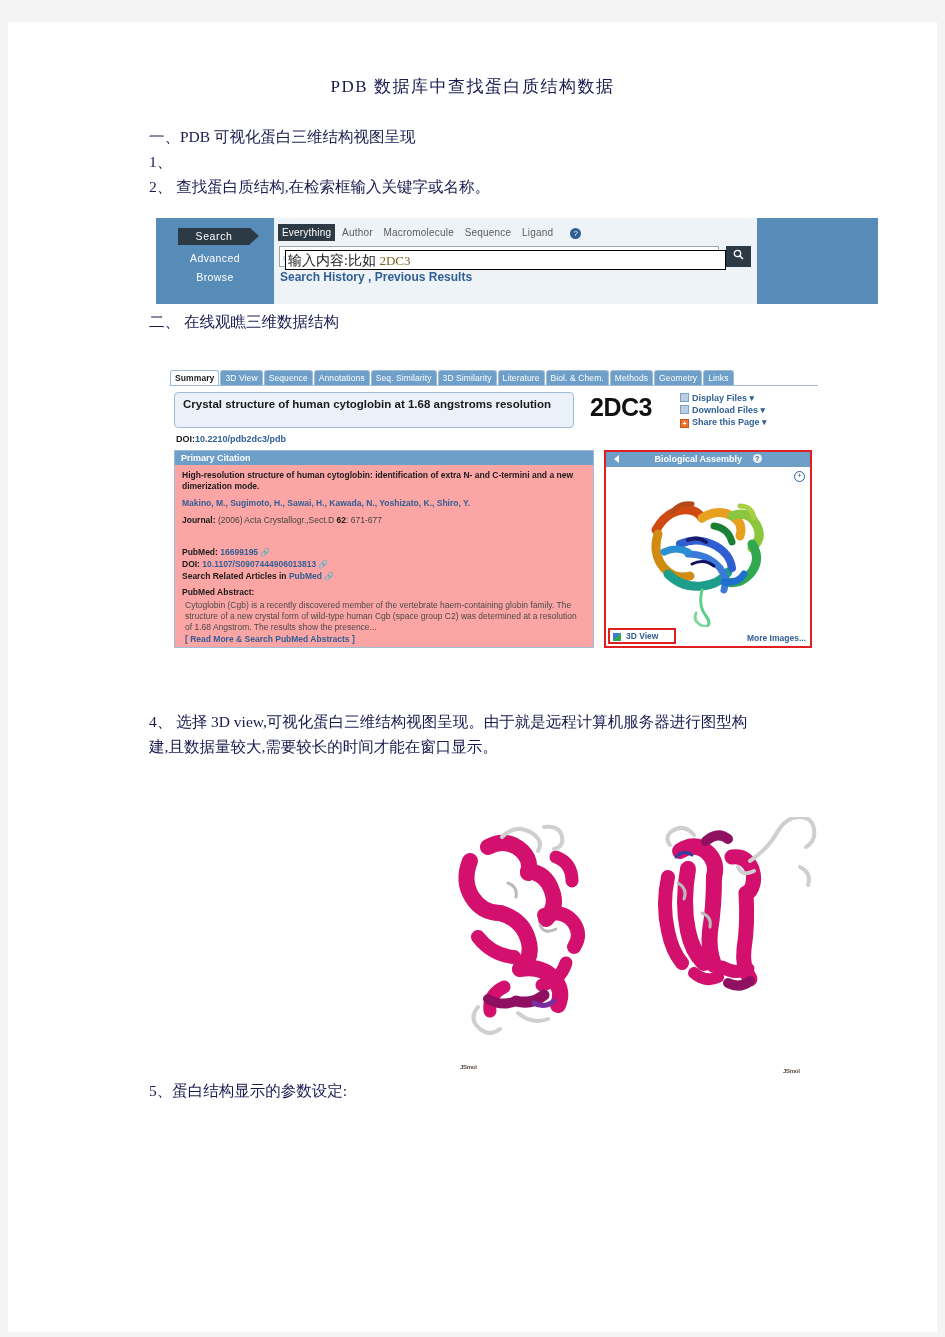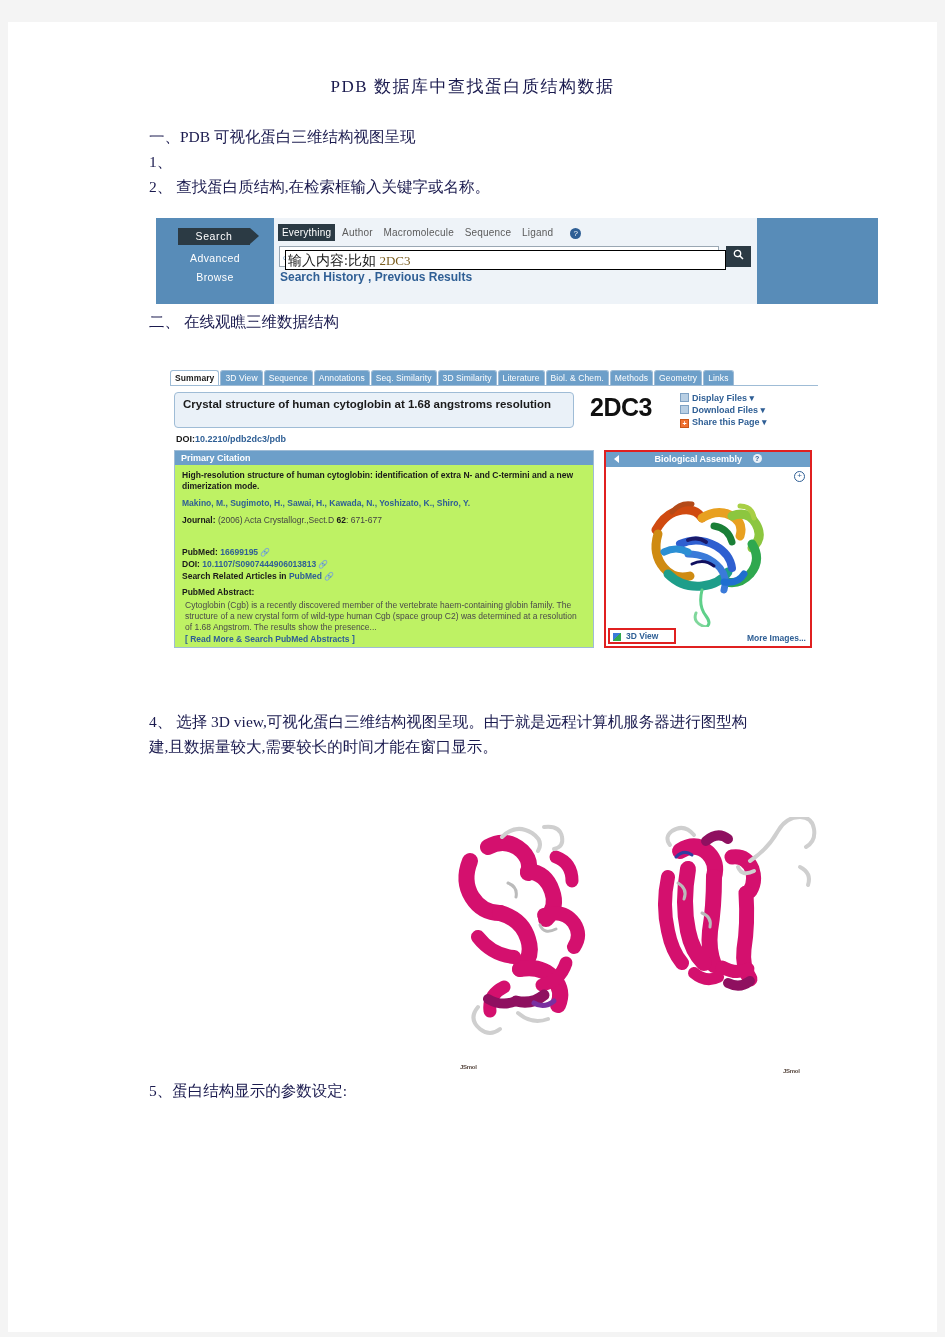--- a/index.html
+++ b/index.html
@@ -264,21 +264,21 @@
     font-weight: bold;
     color: #1a1a1a;
   }
   .doi-line .lnk { color: #2f5f95; }
 
   .cit-panel {
     position: absolute;
     left: 4px; top: 80px;
     width: 420px; height: 198px;
     border: 1px solid #9fbcd6;
-    background: #bef264;
+    background: #fca5a5;
     box-sizing: border-box;
   }
   .cit-head {
     height: 14px;
     background: #6d9fc9;
     color: #ffffff;
     font-family: "Liberation Sans", sans-serif;
     font-size: 9px;
     font-weight: bold;
     padding: 2px 0 0 6px;

